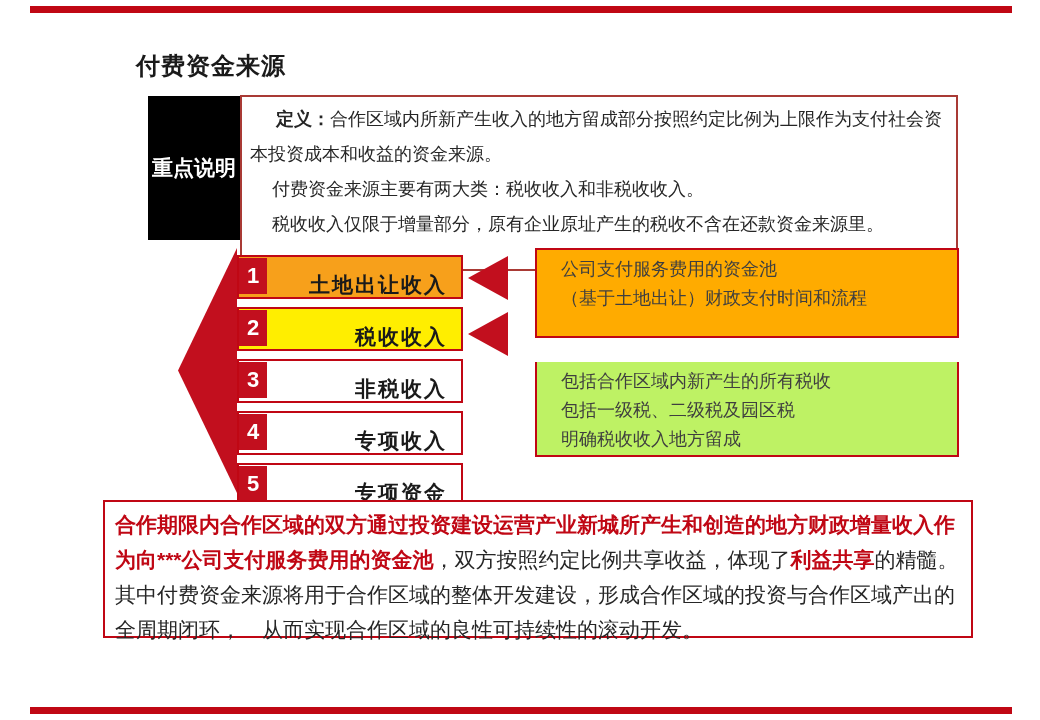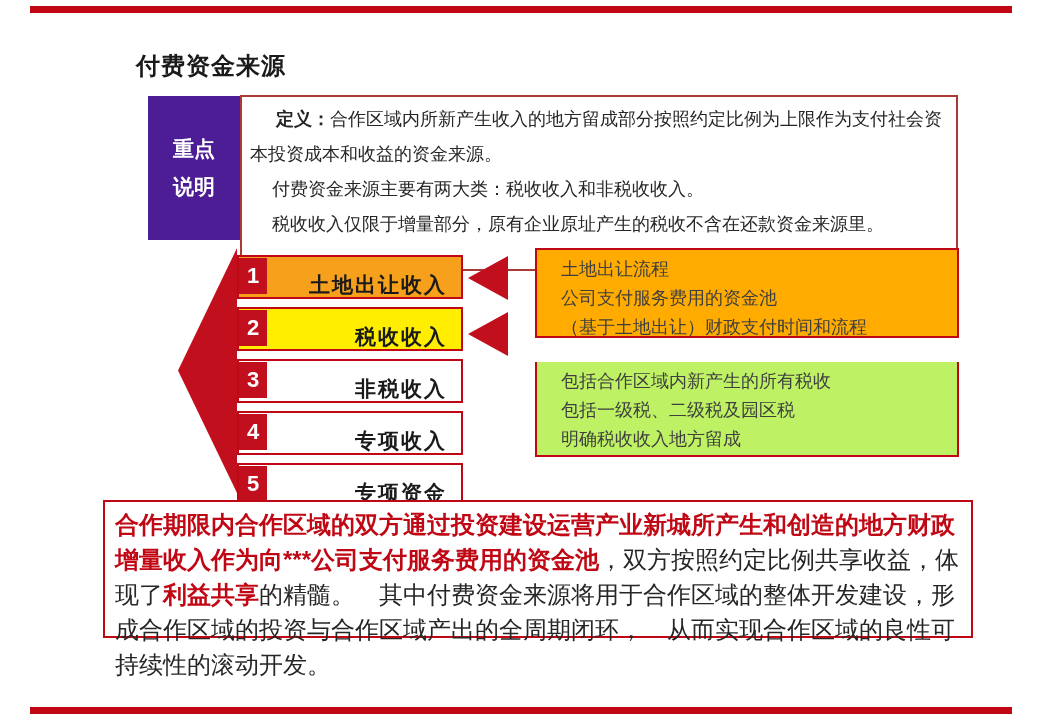--- a/index.html
+++ b/index.html
@@ -5,22 +5,22 @@
   html,body{margin:0;padding:0;background:#fff;}
   body{font-family:"Liberation Sans","DejaVu Sans",sans-serif;}
   .slide{position:relative;width:1040px;height:720px;background:#fff;overflow:hidden;}
 
   .rule{position:absolute;left:30px;width:982px;height:7px;background:#C00714;}
   .rule.top{top:6px;}
   .rule.bottom{top:707px;}
 
   .page-title{position:absolute;left:136px;top:50px;font-size:24px;font-weight:bold;color:#1a1a1a;letter-spacing:1px;}
 
-  .key-box{position:absolute;left:148px;top:96px;width:92px;height:144px;background:#4c1d95;
-           display:flex;flex-direction:column;justify-content:center;align-items:center;
+  .key-box{position:absolute;left:148px;top:96px;width:92px;height:144px;background:#000000;
+           display:flex;flex-direction:row;justify-content:center;align-items:center;
            color:#fff;font-size:21px;font-weight:bold;line-height:38px;}
 
   .def-box{position:absolute;left:240px;top:95px;width:718px;height:176px;background:#fff;
            border:2px solid #A93A35;box-sizing:border-box;padding:5px 14px 0 8px;
            font-size:18px;line-height:35px;color:#262626;}
   .def-box p{margin:0;}
   .def-p1{text-indent:26px;}
   .def-p2,.def-p3{text-indent:22px;}
   .def-box b{font-weight:bold;}
 
@@ -39,21 +39,21 @@
   .tri{position:absolute;left:468px;width:40px;height:44px;background:#C20F1E;
        -webkit-clip-path:polygon(100% 0,100% 100%,0 50%);clip-path:polygon(100% 0,100% 100%,0 50%);}
 
   .callout{position:absolute;left:535px;width:424px;box-sizing:border-box;border:2px solid #C00714;
            padding:5px 6px 0 24px;font-size:18px;line-height:29px;color:#3f3f3f;}
   .callout-orange{top:248px;height:90px;}
   .callout-yellow{top:338px;height:95px;border-top:none;}
 
   .summary-box{position:absolute;left:103px;top:500px;width:870px;height:138px;box-sizing:border-box;
            border:2px solid #C00714;background:#fff;padding:5px 10px 0 10px;
-           font-size:24px;line-height:35px;color:#262626;}
+           font-size:21px;line-height:35px;color:#262626;}
   .red-bold{color:#C00714;font-weight:bold;}
 </style>
 </head>
 <body>
 
 <div class="slide">
 
   <div class="rule top"></div>
 
   <div class="page-title">付费资金来源</div>
@@ -90,21 +90,20 @@
   </div>
   <div class="row" style="top: 463px; background: rgb(255, 255, 255);">
     <span class="badge">5</span>
     <span class="row-label">专项资金</span>
   </div>
 
   <div class="tri" style="top:256px"></div>
   <div class="tri" style="top:312px"></div>
 
   <div class="callout callout-orange" style="background: rgb(255, 171, 0);">
-    <div class="callout-line">土地出让流程</div>
     <div class="callout-line">公司支付服务费用的资金池</div>
     <div class="callout-line">（基于土地出让）财政支付时间和流程</div>
   </div>
 
   <div class="callout callout-yellow" style="background: #bef264; margin-top: 24px;">
     <div class="callout-line">包括合作区域内新产生的所有税收</div>
     <div class="callout-line">包括一级税、二级税及园区税</div>
     <div class="callout-line">明确税收收入地方留成</div>
   </div>
 

